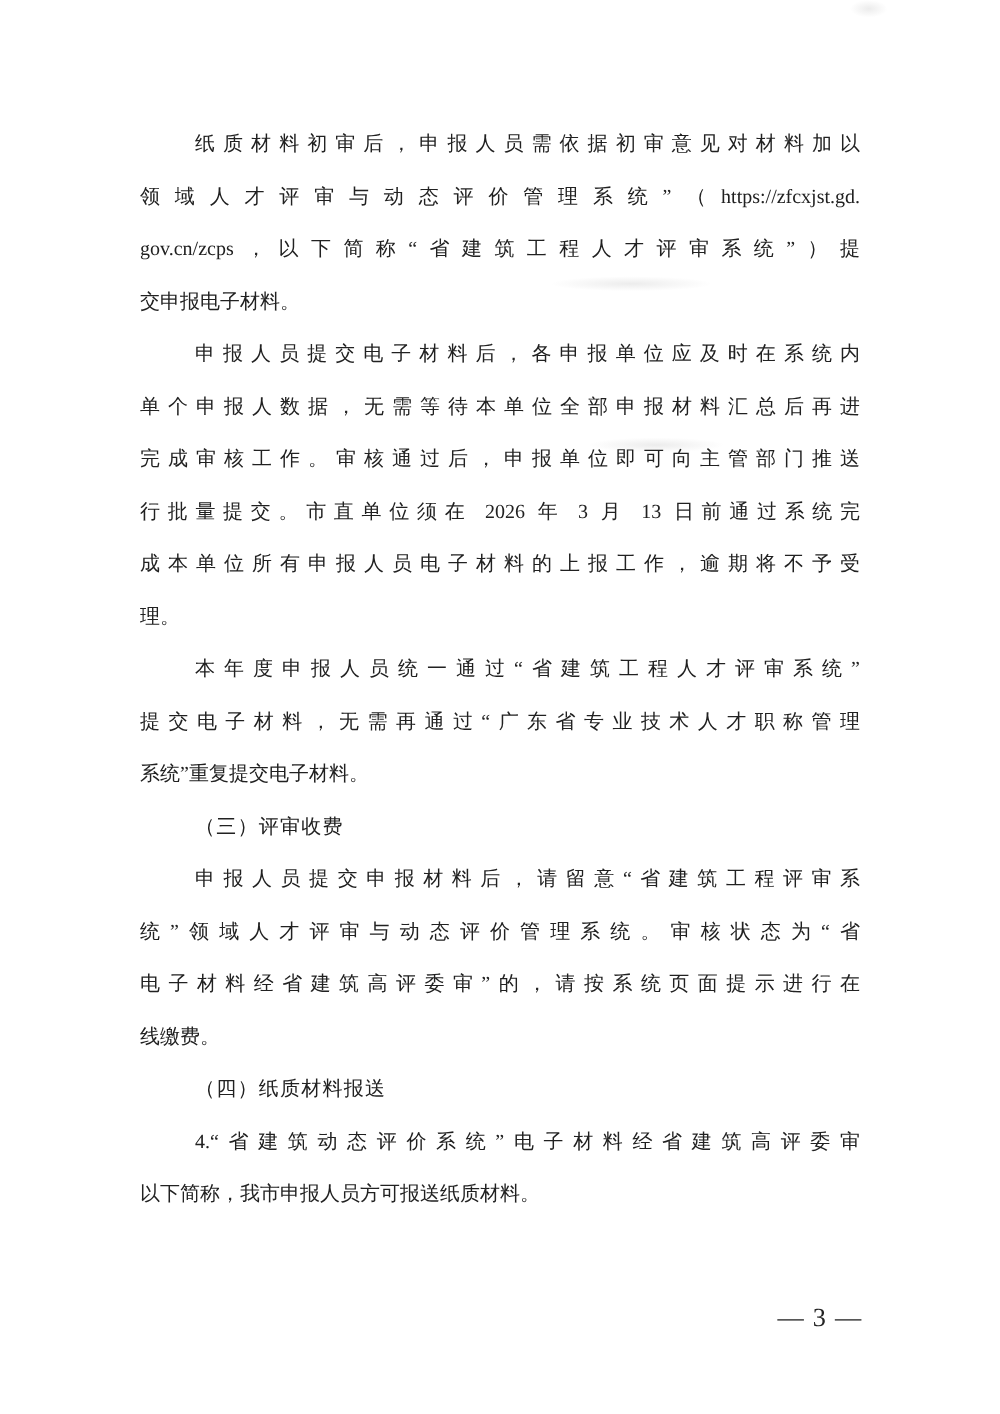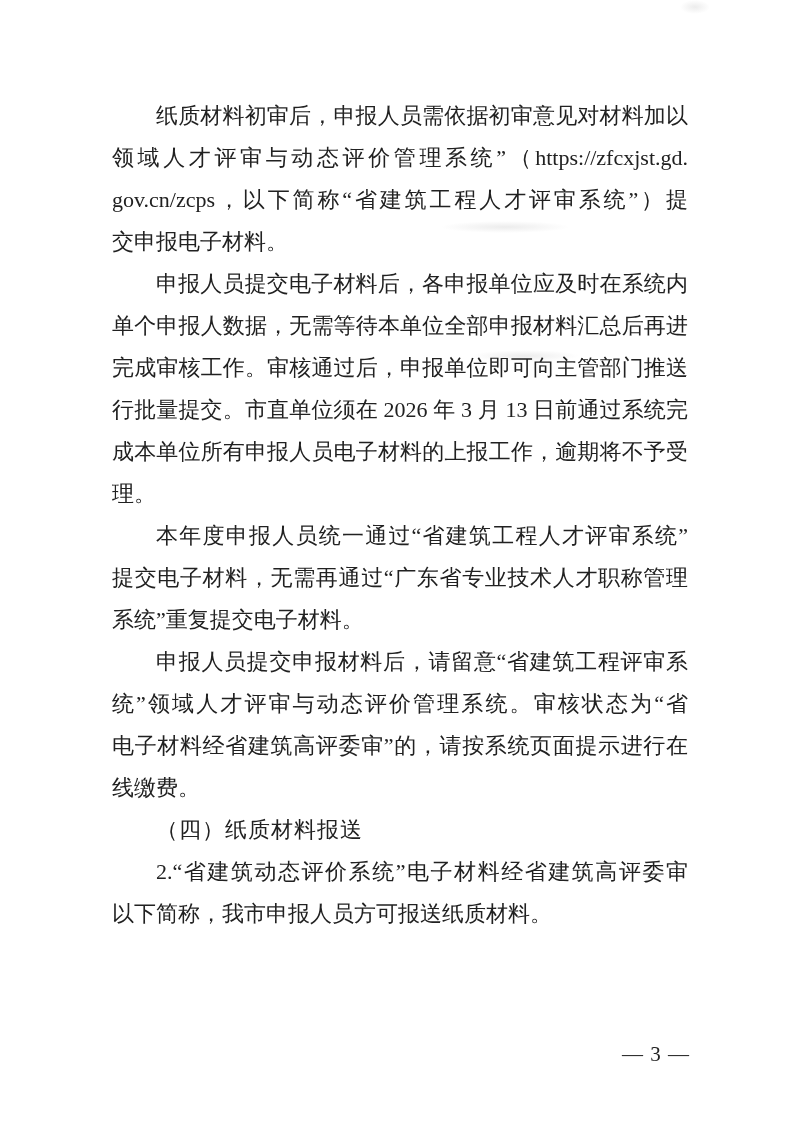--- a/index.html
+++ b/index.html
@@ -22,21 +22,21 @@
   }
   .text-block {
     position: absolute;
     left: 112px;
     top: 95px;
     width: 576px;
   }
   .line {
     height: 42px;
     line-height: 42px;
-    font-size: 22px;
+    font-size: 16px;
     white-space: normal;
   }
   .line.j {
     text-align: justify;
     text-align-last: justify;
   }
   .line.ind {
     padding-left: 44px;
   }
   .line.head {
@@ -79,23 +79,24 @@
       <div class="line"><span>交申报电子材料。</span></div>
       <div class="line j ind"><span>申报人员提交电子材料后，各申报单位应及时在系统内</span></div>
       <div class="line j"><span>单个申报人数据，无需等待本单位全部申报材料汇总后再进</span></div>
       <div class="line j"><span>完成审核工作。审核通过后，申报单位即可向主管部门推送</span></div>
       <div class="line j"><span>行批量提交。</span><span class="b">市直单位</span><span>须在 2026 年 3 月 13 日前通过系统完</span></div>
       <div class="line j"><span>成本单位所有申报人员电子材料的上报工作，逾期将不予受</span></div>
       <div class="line"><span>理。</span></div>
       <div class="line j ind"><span>本年度申报人员统一通过“省建筑工程人才评审系统”</span></div>
       <div class="line j"><span>提交电子材料，无需再通过“广东省专业技术人才职称管理</span></div>
       <div class="line"><span>系统”重复提交电子材料。</span></div>
+      <div class="line ind head"><span>（三）评审收费</span></div>
       <div class="line j ind"><span>申报人员提交申报材料后，请留意“省建筑工程评审系</span></div>
       <div class="line j"><span>统”领域人才评审与动态评价管理系统。</span><span class="b">审核状态为“省</span></div>
       <div class="line j"><span class="b">电子材料经省建筑高评委审”的，请按系统页面提示进行在</span></div>
       <div class="line"><span class="b">线缴费。</span></div>
       <div class="line ind head"><span>（四）纸质材料报送</span></div>
-      <div class="line j ind"><span>2.“省建筑动态评价系统”电子材料经省建筑高评委审</span></div>
+      <div class="line j ind"><span>4.“省建筑动态评价系统”电子材料经省建筑高评委审</span></div>
       <div class="line"><span>以下简称，我市申报人员方可报送纸质材料。</span></div>
     </section>
 
   <div class="page-number">— 3 —</div>
 </main>
 
 </body></html>

